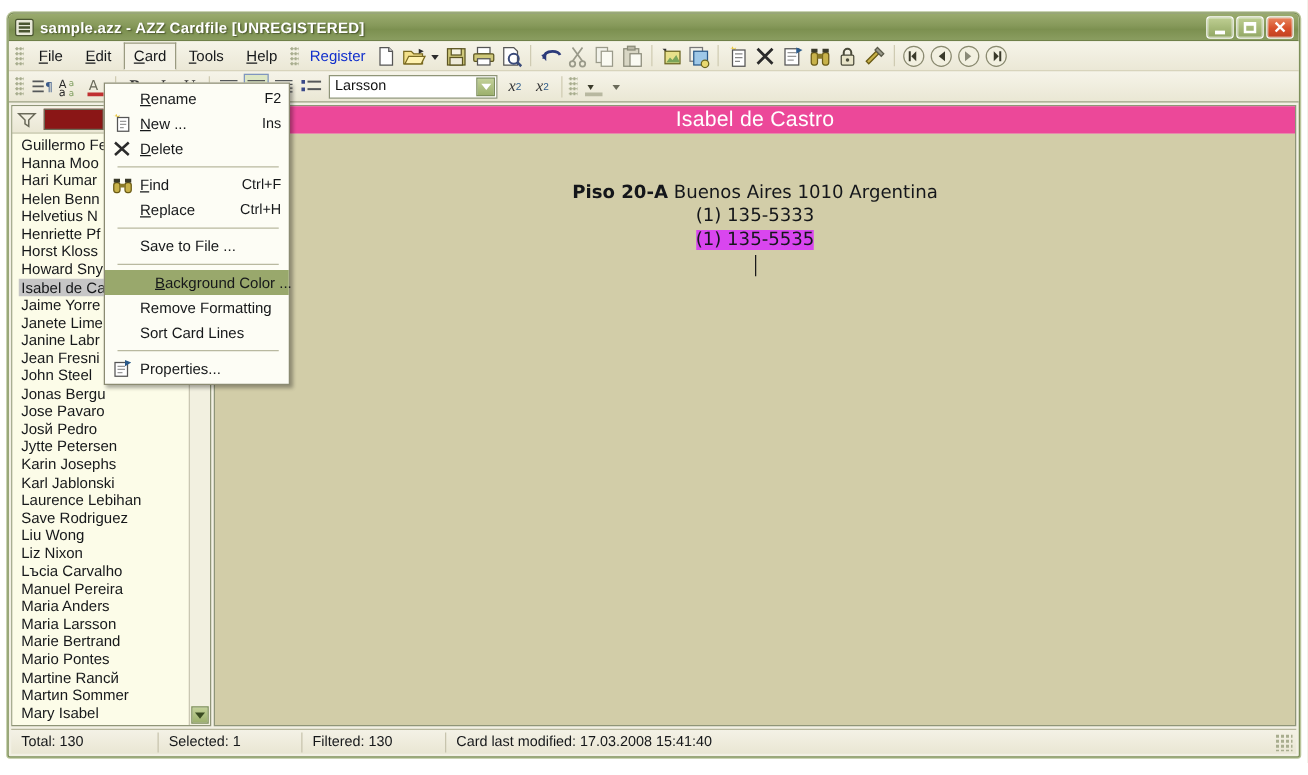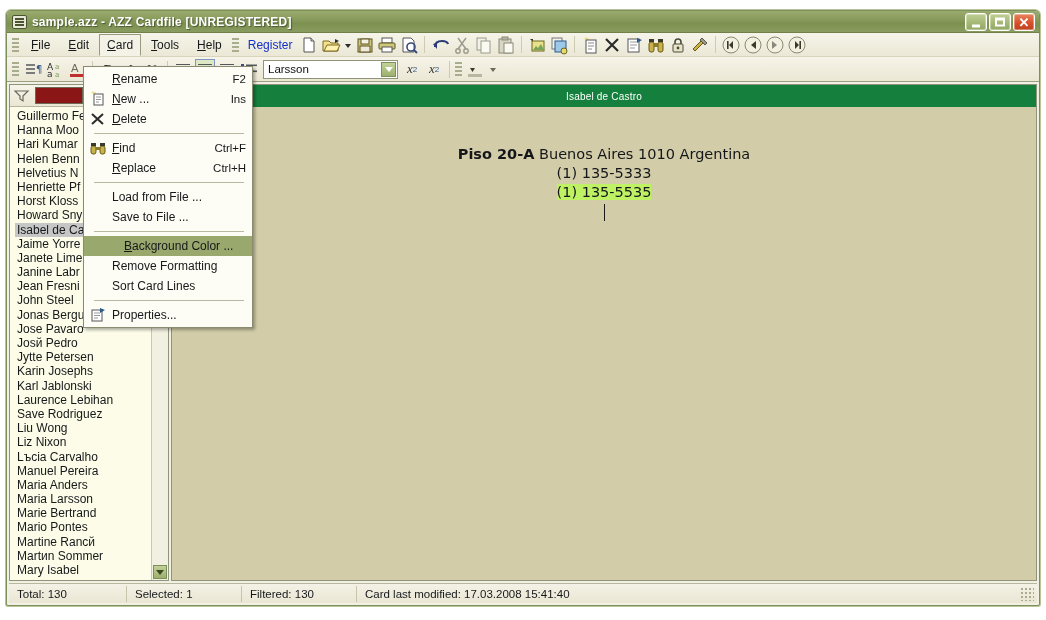--- a/index.html
+++ b/index.html
@@ -183,38 +183,38 @@
   }
   .sb-arrow::after {
     content:""; border-left:4px solid transparent; border-right:4px solid transparent;
     border-top:5px solid #3a4a22;
   }
 
   
   .cardpane { flex: 1 1 auto; display: flex; flex-direction: column; min-width: 0;
               border: 1px solid #8f9578; }
   .cardhead {
-    height: 22px; flex: 0 0 22px; background: #15803d;
-    color: #ffffff; font-size: 10px;
+    height: 22px; flex: 0 0 22px; background: #ec4899;
+    color: #ffffff; font-size: 17px;
     display: flex; align-items: center; justify-content: center;
     letter-spacing: .2px;
     text-align: center;
   }
   .cardbody {
     flex: 1 1 auto; background: #d2cda8;
     position: relative; overflow: hidden;
     padding-top: 38px;
   }
   .cardline {
     text-align: center; font-size: 14.5px; color: #14161a;
     line-height: 19px; white-space: nowrap;
     font-family: "DejaVu Sans", sans-serif;
   }
   .cardline .b { font-weight: bold; }
-  .cardline .hl { background: #bef264; }
+  .cardline .hl { background: #d946ef; }
   .caret {
     width: 1px; height: 17px; background: #1a1a1a;
     margin: 2px auto 0 auto;
   }
 
   
   .statusbar {
     height: 20px; flex: 0 0 20px;
     background: linear-gradient(180deg,#f4f2e6,#e9e6d3);
     display: flex; align-items: center;
@@ -229,21 +229,21 @@
   }
   .st-grip {
     margin-left:auto; width:14px; height:14px; margin-right:3px;
     background-image: radial-gradient(circle, #a8ad8e 45%, transparent 46%);
     background-size: 4px 4px;
   }
 
   
   .dropdown {
     position: absolute; left: 76px; top: 55px;
-    width: 170px;
+    width: 149px;
     background: #fdfdf5;
     border: 1px solid #8b8b72;
     box-shadow: 2px 2px 3px rgba(0,0,0,.32);
     z-index: 50;
     padding: 2px 0 2px 0;
   }
   .dd-item {
     height: 20px; display: flex; align-items: center;
     font-size: 12px; color: #16181a;
     padding-left: 28px; padding-right: 6px; position: relative;
@@ -662,23 +662,20 @@
         </span>
         <span class="dd-label"><u>F</u>ind</span>
         <span class="dd-accel">Ctrl+F</span>
       </div>
       <div class="dd-item">
         <span class="dd-label"><u>R</u>eplace</span>
         <span class="dd-accel">Ctrl+H</span>
       </div>
       <div class="dd-sep"></div>
       <div class="dd-item">
-        <span class="dd-label">Load from File ...</span>
-      </div>
-      <div class="dd-item">
         <span class="dd-label">Save to File ...</span>
       </div>
       <div class="dd-sep"></div>
       <div class="dd-item hl">
         <span class="dd-label"><u>B</u>ackground Color ...</span>
       </div>
       <div class="dd-item">
         <span class="dd-label">Remove Formatting</span>
       </div>
       <div class="dd-item">

